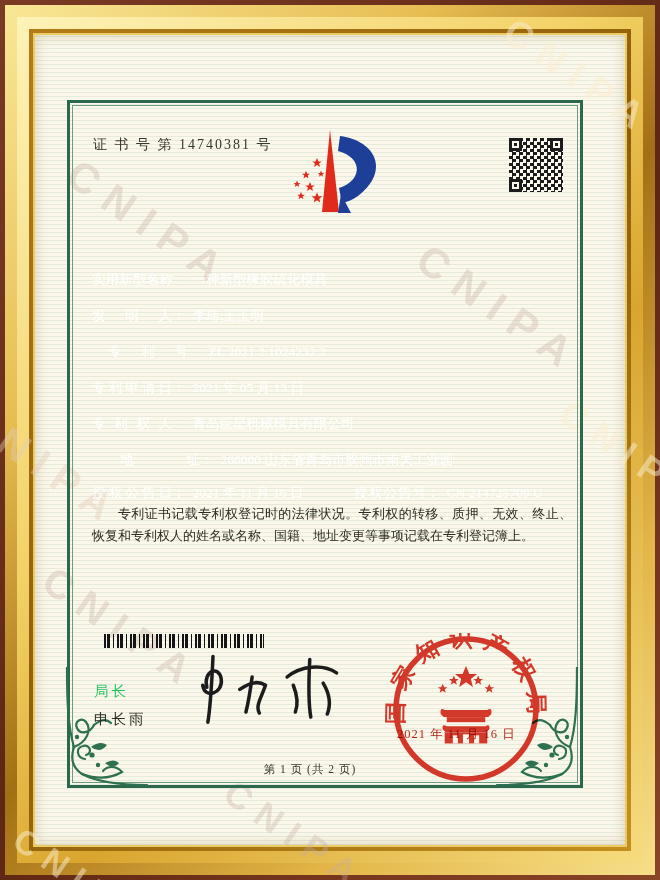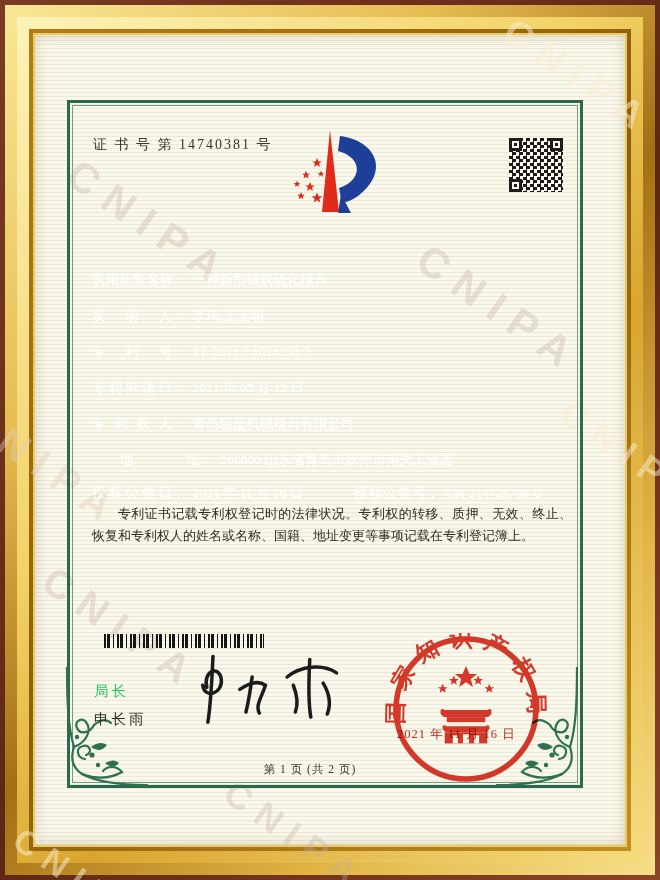--- a/index.html
+++ b/index.html
@@ -47,21 +47,21 @@
   .qr .finder{position:absolute;width:13px;height:13px;border:3px solid #1c1c1c;background:#fbf7ea;box-sizing:border-box;}
   .qr .finder::after{content:"";position:absolute;inset:2px;background:#1c1c1c;}
   .qr .tl{left:0;top:0;} .qr .tr{right:0;top:0;} .qr .bl{left:0;bottom:0;}
   .title{position:absolute;left:0;top:170px;width:100%;text-align:center;font-size:31px;
          font-weight:bold;letter-spacing:8px;color:#141414;}
 
   
   .row{position:absolute;left:57px;font-size:13.5px;color:#ffffff;white-space:nowrap;}
   .lbl{display:inline-block;width:80px;text-align:justify;text-align-last:justify;}
   .val{margin-left:7px;}
-  .r1{top:236px;} .r2{top:272px;} .r3{top:308px;} .r4{top:344px;}
+  .r1{top:236px;} .r2{top:272px;} .r3{top:308px;margin-left:16px;} .r4{top:344px;}
   .r5{top:380px;} .r6{top:416px;margin-left:28px;} .r7{top:449px;}
   .pair2{position:absolute;left:262px;top:0;}
   .pair2 .lbl{width:72px;}
 
   
   .paras{position:absolute;left:57px;top:468px;width:480px;font-size:13px;line-height:21.5px;
          color:#2d2b24;text-align:justify;}
   .paras p{margin:0;text-indent:2em;}
 
   

